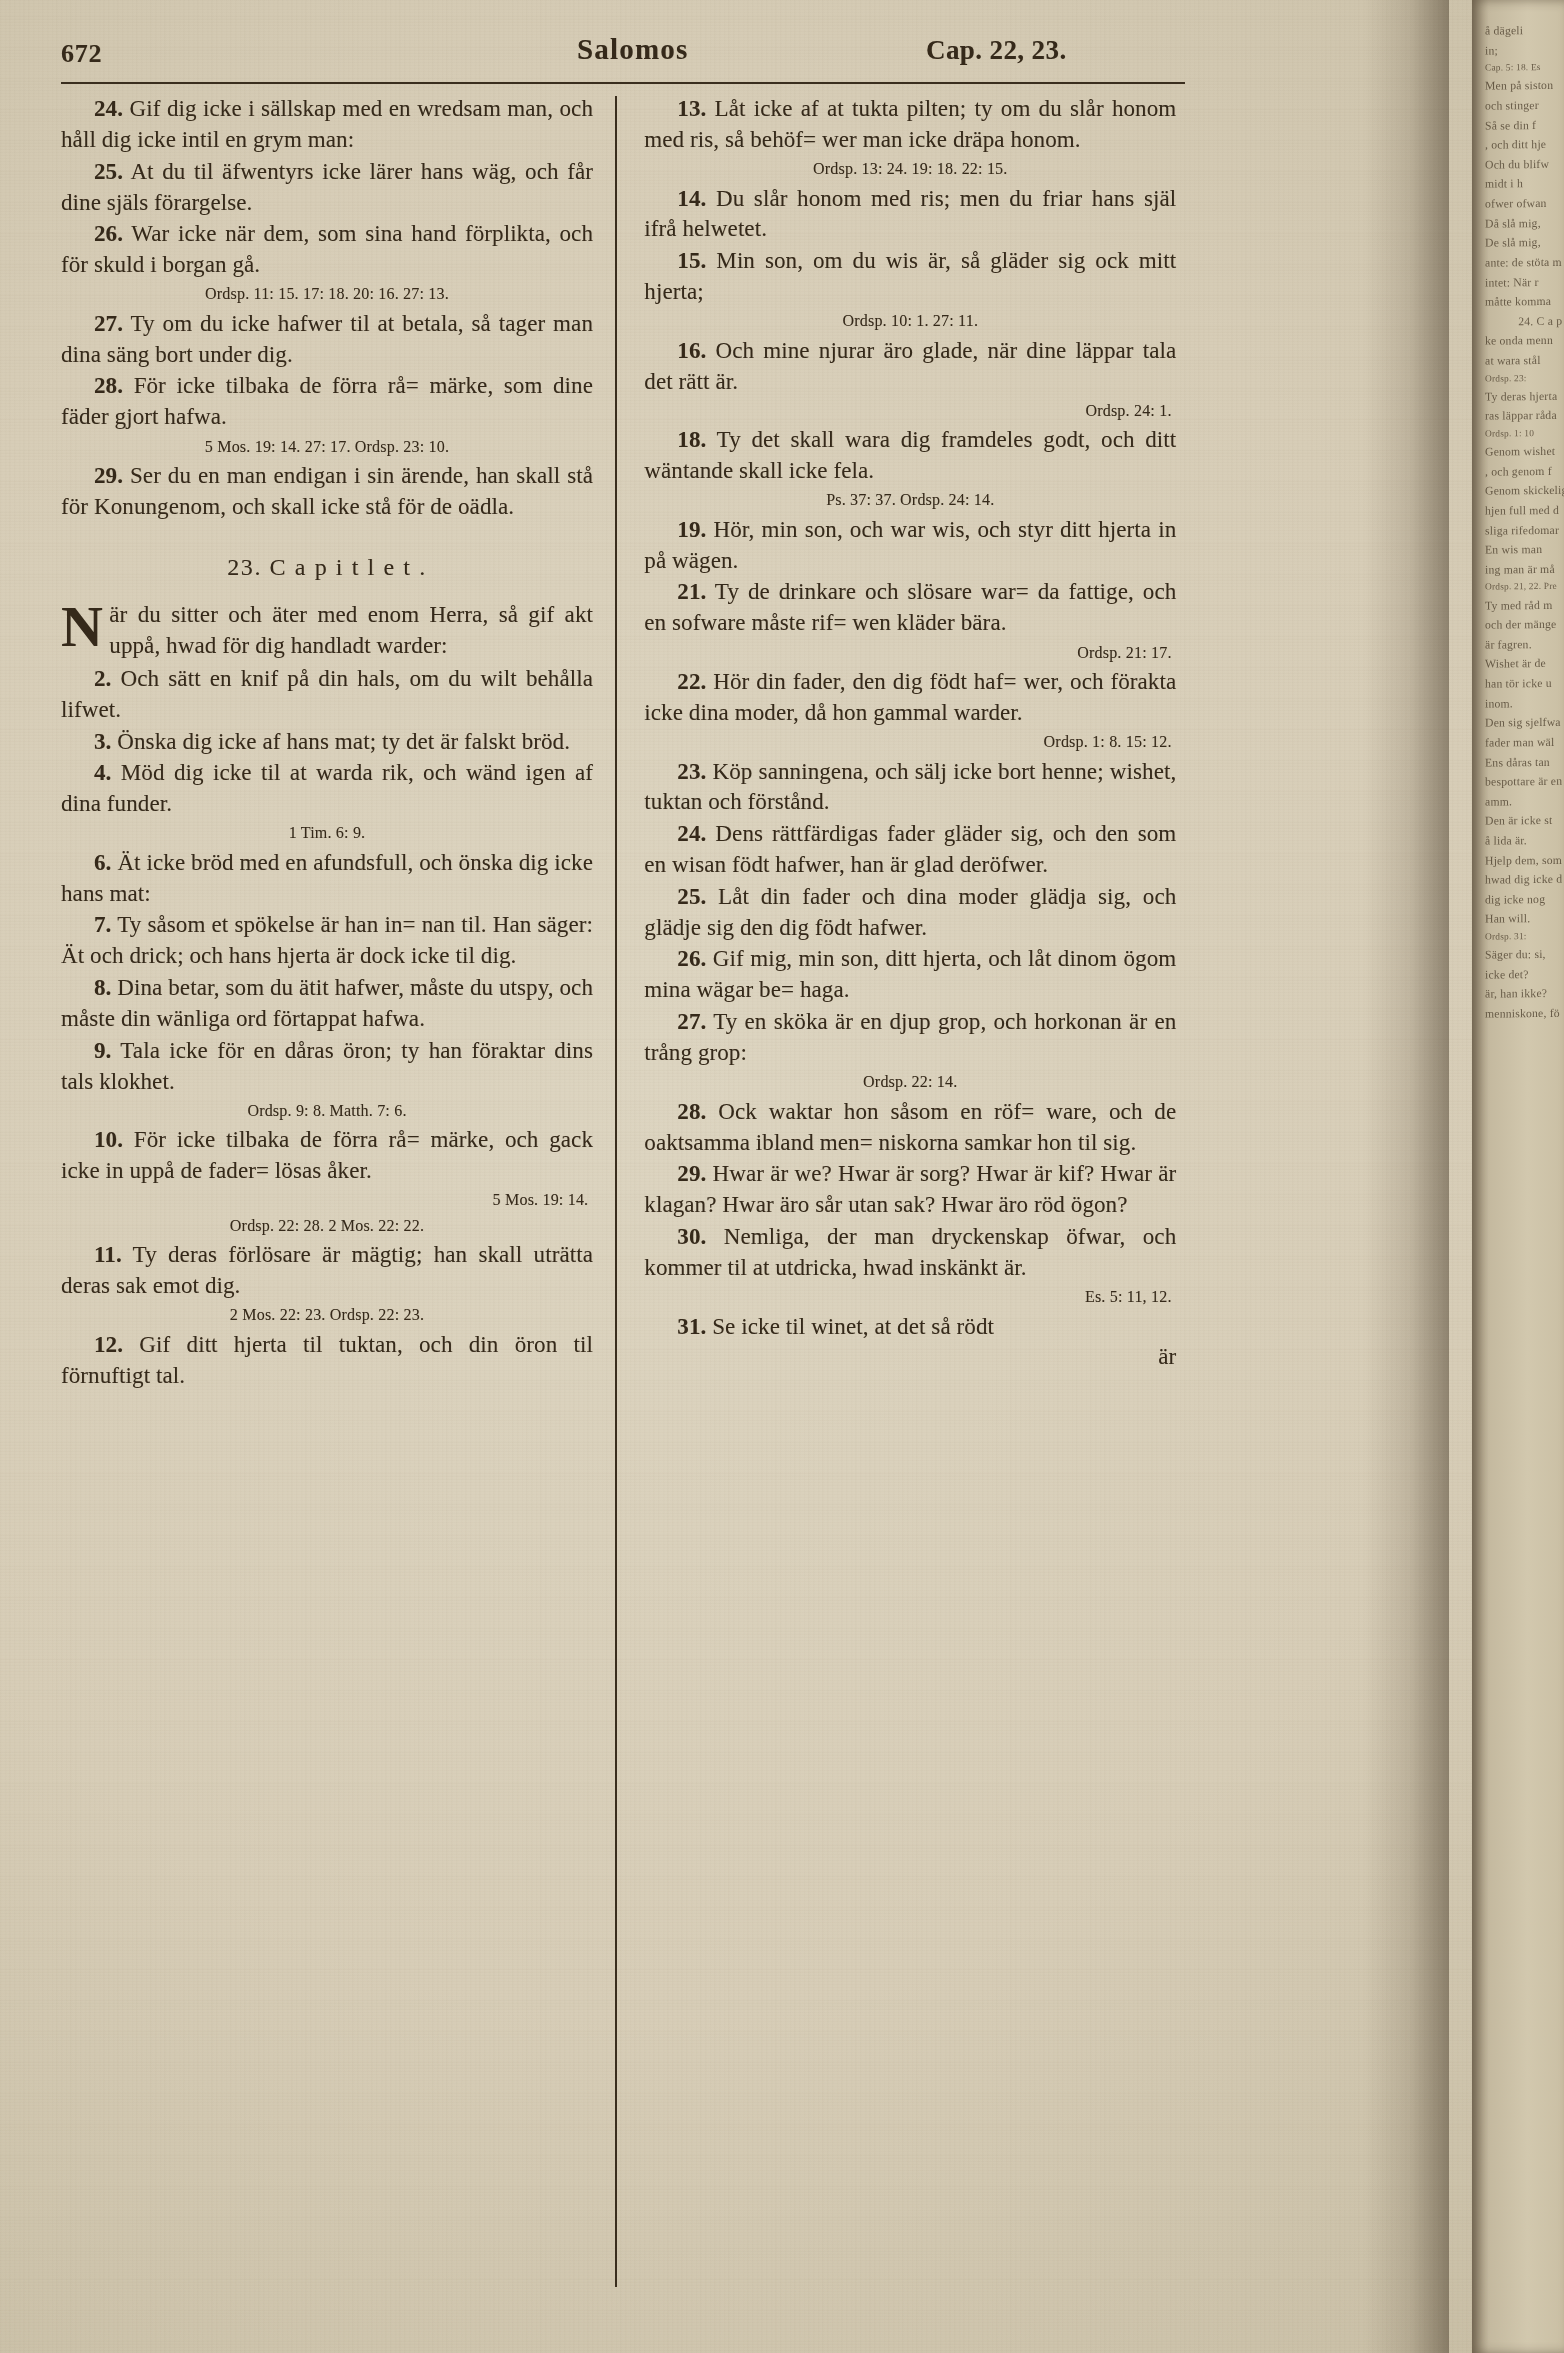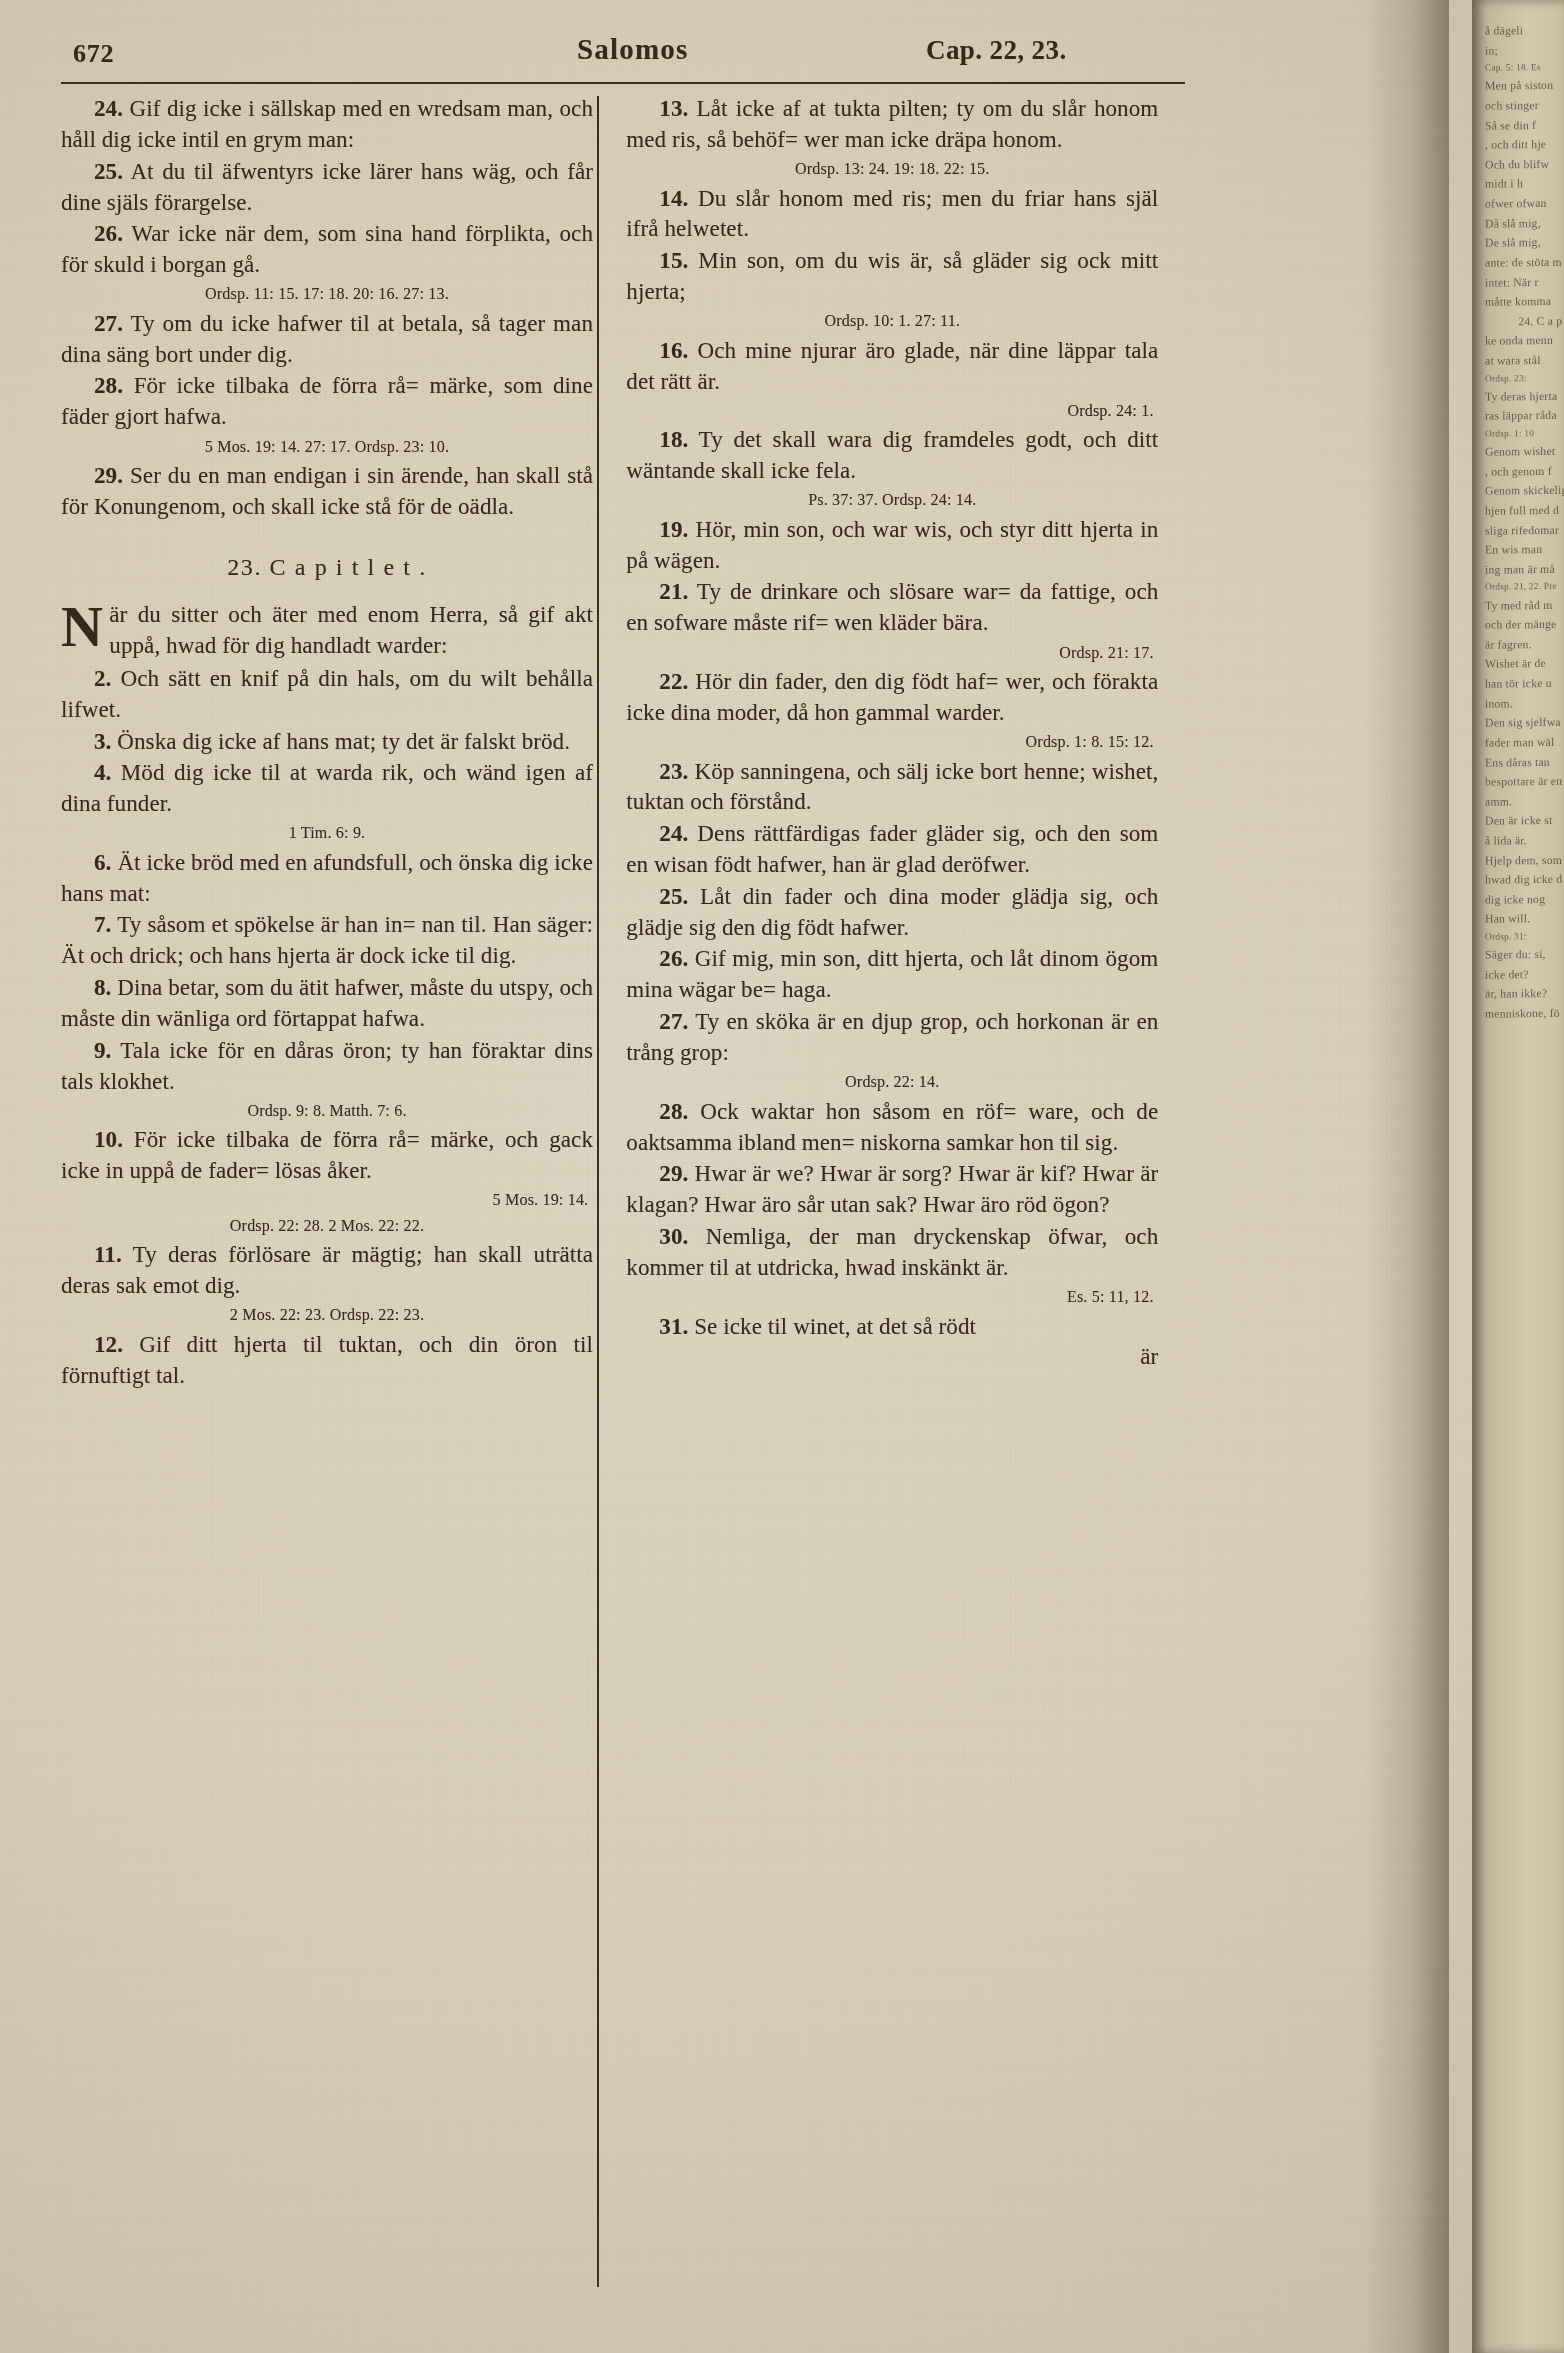--- a/index.html
+++ b/index.html
@@ -78,21 +78,21 @@
     color: #35291a;
   }
   
   .hdr {
     position: relative;
     height: 44px;
     font-size: 27px;
   }
   .hdr .folio {
     position: absolute;
-    left: 12px;
+    left: 0;
     top: 6.3px;
     font-weight: bold;
     font-size: 26px;
     letter-spacing: 0.8px;
   }
   .hdr .booktitle {
     position: absolute;
     left: 516px;
     top: 0px;
     font-weight: bold;
@@ -122,21 +122,21 @@
     width: 1124px;
     display: flex;
   }
   .col {
     width: 532px;
     font-size: 23px;
     line-height: 1.345;
     text-align: justify;
     letter-spacing: 0.1px;
   }
-  .col.left { padding-right: 4px; }
+  .col.left { padding-right: 22px; }
   .col.right { padding-left: 27px; }
   .divider {
     width: 2.3px;
     background: #3a2e1e;
     margin: 1.6px 0 0 0;
     height: 2191px;
   }
   p.v {
     margin: 0 0 0.8px 0;
     text-indent: 33px;

